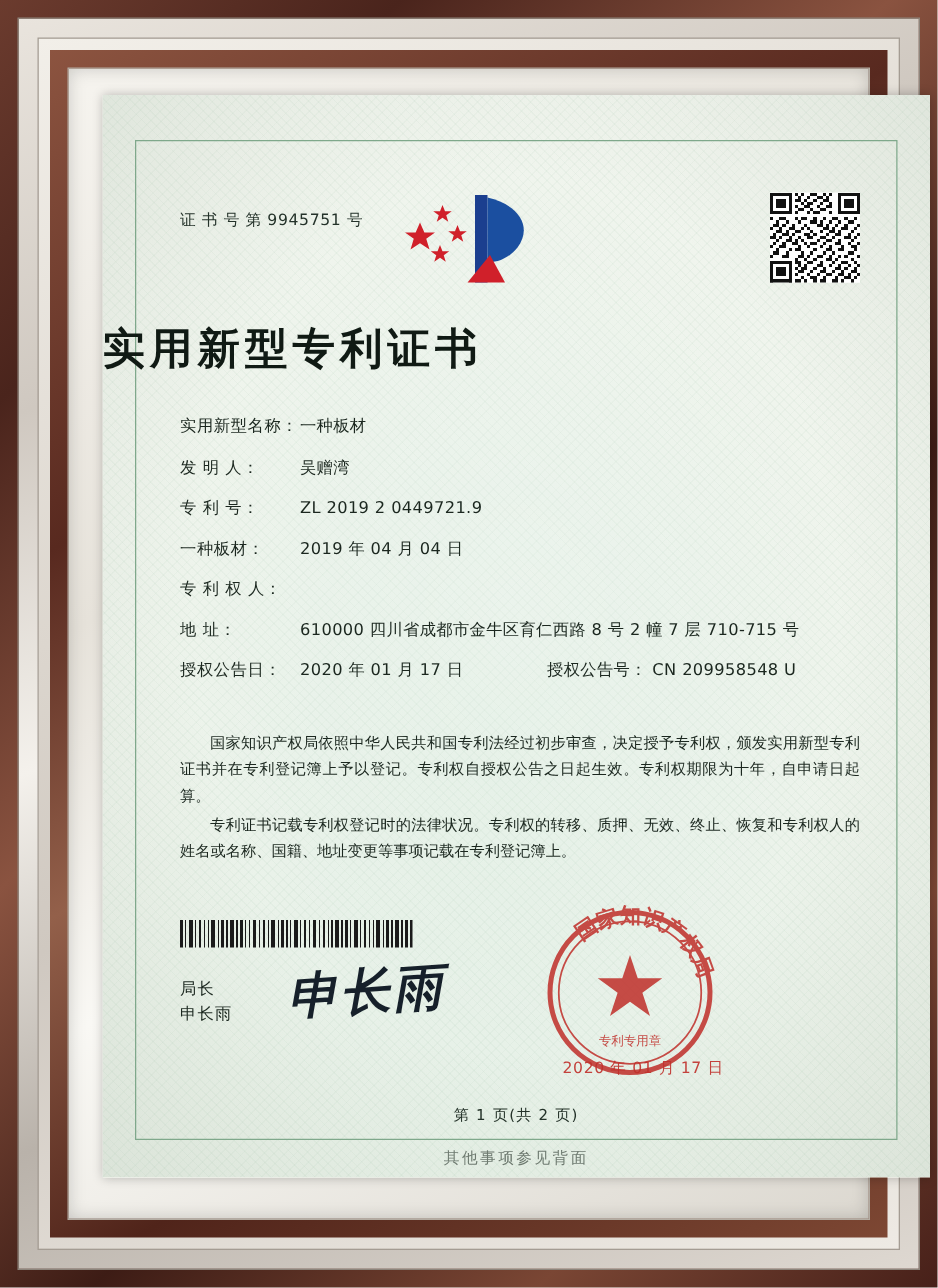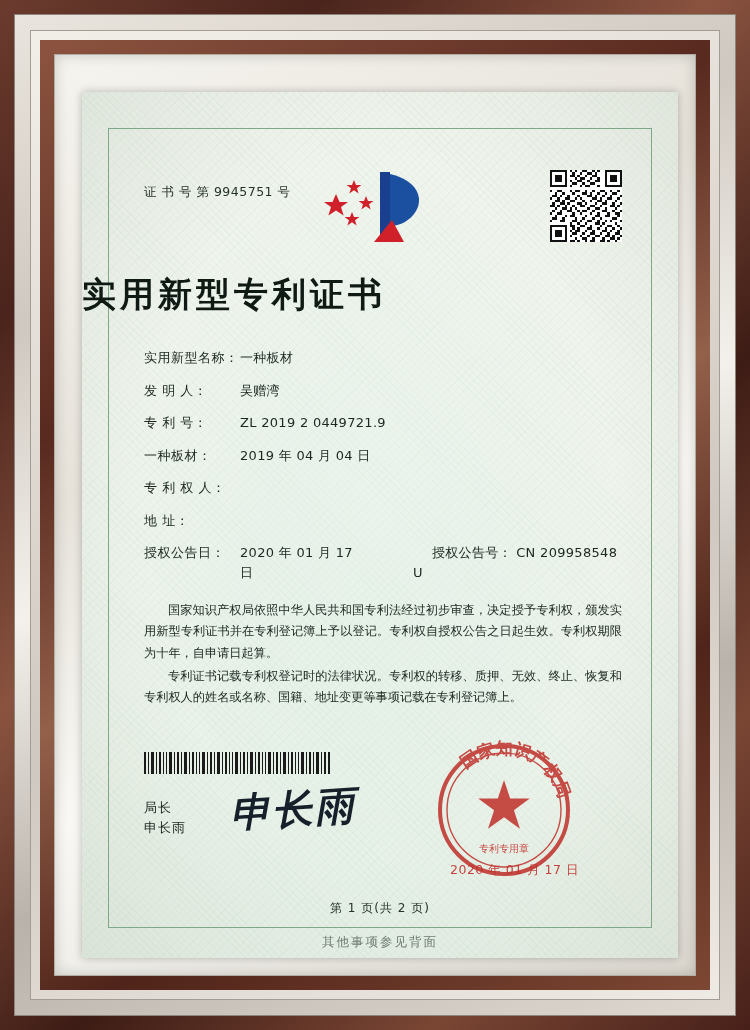--- a/index.html
+++ b/index.html
@@ -53,22 +53,22 @@
     right: 54px; bottom: 54px;
     box-sizing: border-box;
     background: linear-gradient(150deg, #f6f4ef 0%, #e6e2da 35%, #f9f8f4 60%, #dcd8d0 100%);
     border: 1px solid #b3aca2;
     box-shadow: inset 0 0 14px rgba(0,0,0,0.18);
   }
 
   
   #certificate {
     position: absolute;
-    left: 82px; top: 92px;
-    width: 596px;
+    left: 82px; top: 76px;
+    width: 662px;
     height: 866px;
     box-sizing: border-box;
     background:
       radial-gradient(ellipse at 48% 62%, #e2efe4 0%, #e7f1e8 30%, #eef4ec 55%, #f4f6f0 80%, #f7f7f2 100%);
     box-shadow: 0 0 8px rgba(0,0,0,0.25);
     overflow: hidden;
     color: #1d2b22;
   }
   
   #paper-texture {
@@ -514,20 +514,21 @@
       </div>
       <div class="field-row">
         <div class="field-label">一种板材：</div>
         <div class="field-value">2019 年 04 月 04 日</div>
       </div>
       <div class="field-row">
         <div class="field-label">专 利 权 人：</div>
       </div>
       <div class="field-row">
         <div class="field-label">地 址：</div>
+        <div class="field-value">610000 四川省成都市金牛区育仁西路 8 号 2 幢 7 层 710-715 号</div>
       </div>
       <div class="field-row two-col">
         <div class="field-label">授权公告日：</div>
         <div class="field-value">
           <span>2020 年 01 月 17 日</span>
           <span>
             <span class="sub-label">授权公告号：</span>
             <span>CN 209958548 U</span>
           </span>
         </div>

